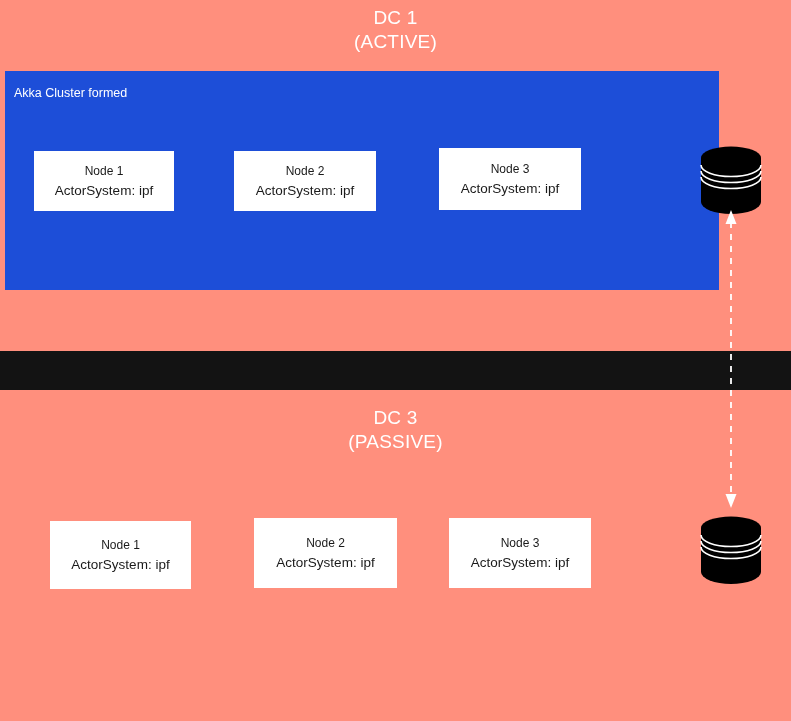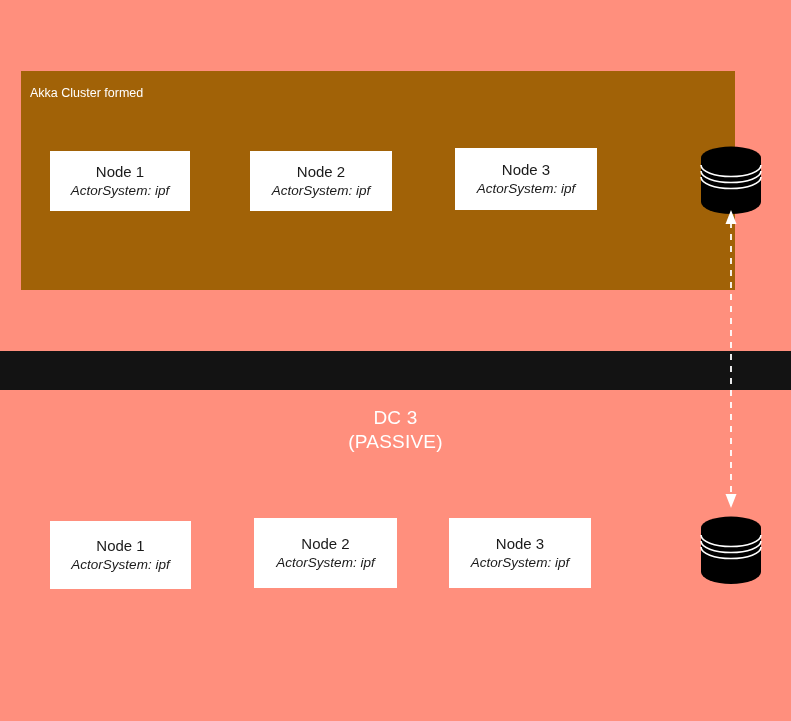--- a/index.html
+++ b/index.html
@@ -45,25 +45,25 @@
     line-height: 24px;
     letter-spacing: 0.2px;
     white-space: pre-line;
   }
   #dc1-title { top: 6px; }
   #dc2-title { top: 406px; }
 
   
   #cluster-box {
     position: absolute;
-    left: 21px;
+    left: 5px;
     top: 71px;
     width: 714px;
     height: 219px;
-    background: #a16207;
+    background: #1d4ed8;
   }
   #cluster-label {
     position: absolute;
     left: 9px;
     top: 15px;
     color: #ffffff;
     font-size: 12.5px;
     line-height: 14px;
   }
 
@@ -72,27 +72,26 @@
     position: absolute;
     background: #ffffff;
     box-sizing: border-box;
     display: flex;
     flex-direction: column;
     align-items: center;
     justify-content: center;
     color: #1a1a1a;
   }
   .node-title {
-    font-size: 15px;
+    font-size: 12px;
     line-height: 19px;
   }
   .node-sub {
     font-size: 13.5px;
     line-height: 19px;
-    font-style: italic;
   }
 
   
   #dc1-node-1 { left: 29px;  top: 80px; width: 140px; height: 60px; }
   #dc1-node-2 { left: 229px; top: 80px; width: 142px; height: 60px; }
   #dc1-node-3 { left: 434px; top: 77px; width: 142px; height: 62px; }
 
   
   #dc2-node-1 { left: 50px;  top: 521px; width: 141px; height: 68px; }
   #dc2-node-2 { left: 254px; top: 518px; width: 143px; height: 70px; }
@@ -112,20 +111,22 @@
     top: 200px;
     pointer-events: none;
   }
 </style>
 </head>
 <body>
 
 <div id="diagram">
 
   <div class="zone" id="zone-dc1">
+    <div class="zone-title" id="dc1-title">DC 1
+(ACTIVE)</div>
 
     <div id="cluster-box">
       <div id="cluster-label">Akka Cluster formed</div>
 
       <div class="node-box" id="dc1-node-1">
         <div class="node-title">Node 1</div>
         <div class="node-sub">ActorSystem: ipf</div>
       </div>
 
       <div class="node-box" id="dc1-node-2">

